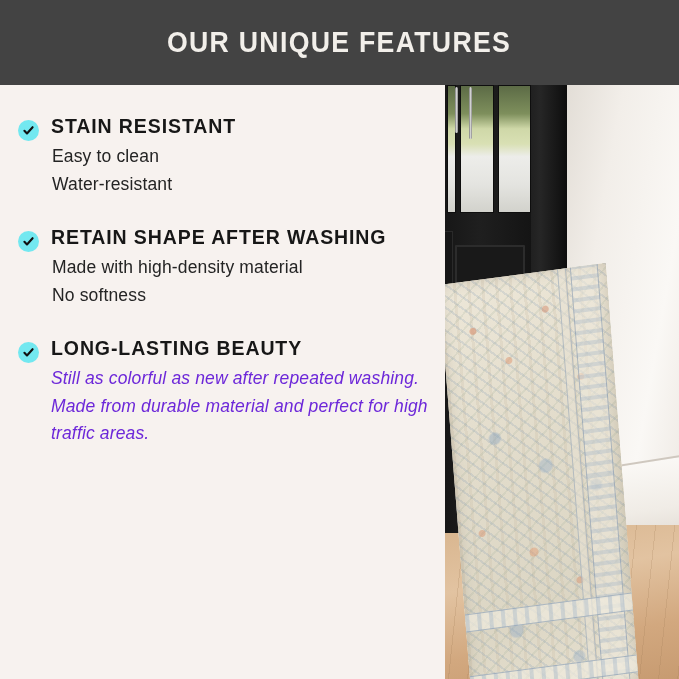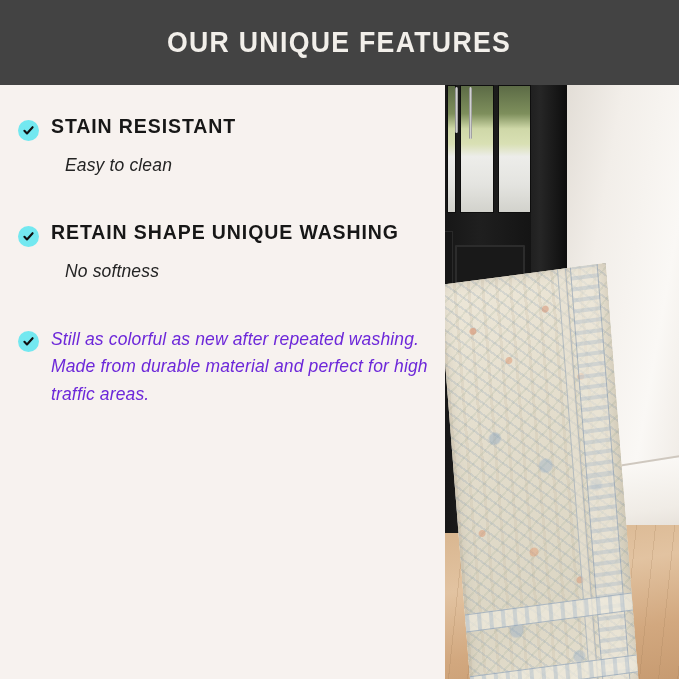--- a/index.html
+++ b/index.html
@@ -82,25 +82,24 @@
     font-size: 19.5px;
     font-weight: 700;
     color: #171717;
     letter-spacing: 0.9px;
     line-height: 1.18;
     margin: 0 0 5px 0;
     white-space: nowrap;
   }
   .feature-line {
     font-size: 17.5px;
-    font-style: italic;
     color: #242424;
     line-height: 1.52;
     letter-spacing: 0.15px;
-    margin: 14px;
+    margin: 1px;
   }
   .feature-para {
     font-size: 17.5px;
     font-style: italic;
     color: #6d28d9;
     line-height: 1.56;
     letter-spacing: 0.15px;
     margin: 0;
     max-width: 380px;
   }
@@ -298,43 +297,46 @@
 
       <div class="feature-block">
         <span class="check-badge">
           <svg width="13" height="13" viewBox="0 0 13 13" aria-hidden="true">
             <path d="M2.4 6.8 L5 9.5 L10.6 3.2" fill="none" stroke="#111111" stroke-width="2.1" stroke-linecap="round" stroke-linejoin="round"></path>
           </svg>
         </span>
         <div class="feature-text">
           <p class="feature-title">STAIN RESISTANT</p>
           <p class="feature-line">Easy to clean</p>
+          <p class="feature-line">Water-resistant</p>
         </div>
       </div>
 
 
       <div class="feature-block">
         <span class="check-badge">
           <svg width="13" height="13" viewBox="0 0 13 13" aria-hidden="true">
             <path d="M2.4 6.8 L5 9.5 L10.6 3.2" fill="none" stroke="#111111" stroke-width="2.1" stroke-linecap="round" stroke-linejoin="round"></path>
           </svg>
         </span>
         <div class="feature-text">
-          <p class="feature-title">RETAIN SHAPE UNIQUE WASHING</p>
+          <p class="feature-title">RETAIN SHAPE AFTER WASHING</p>
+          <p class="feature-line">Made with high-density material</p>
           <p class="feature-line">No softness</p>
         </div>
       </div>
 
       <div class="feature-block">
         <span class="check-badge">
           <svg width="13" height="13" viewBox="0 0 13 13" aria-hidden="true">
             <path d="M2.4 6.8 L5 9.5 L10.6 3.2" fill="none" stroke="#111111" stroke-width="2.1" stroke-linecap="round" stroke-linejoin="round"></path>
           </svg>
         </span>
         <div class="feature-text">
+          <p class="feature-title">LONG-LASTING BEAUTY</p>
           <p class="feature-para">Still as colorful as new after repeated washing. Made from durable material and perfect for high traffic areas.</p>
         </div>
       </div>
 
     </div>
 
     <div class="photo-gap"></div>
 
     <div class="photo-panel">
       <div class="photo-scene">

